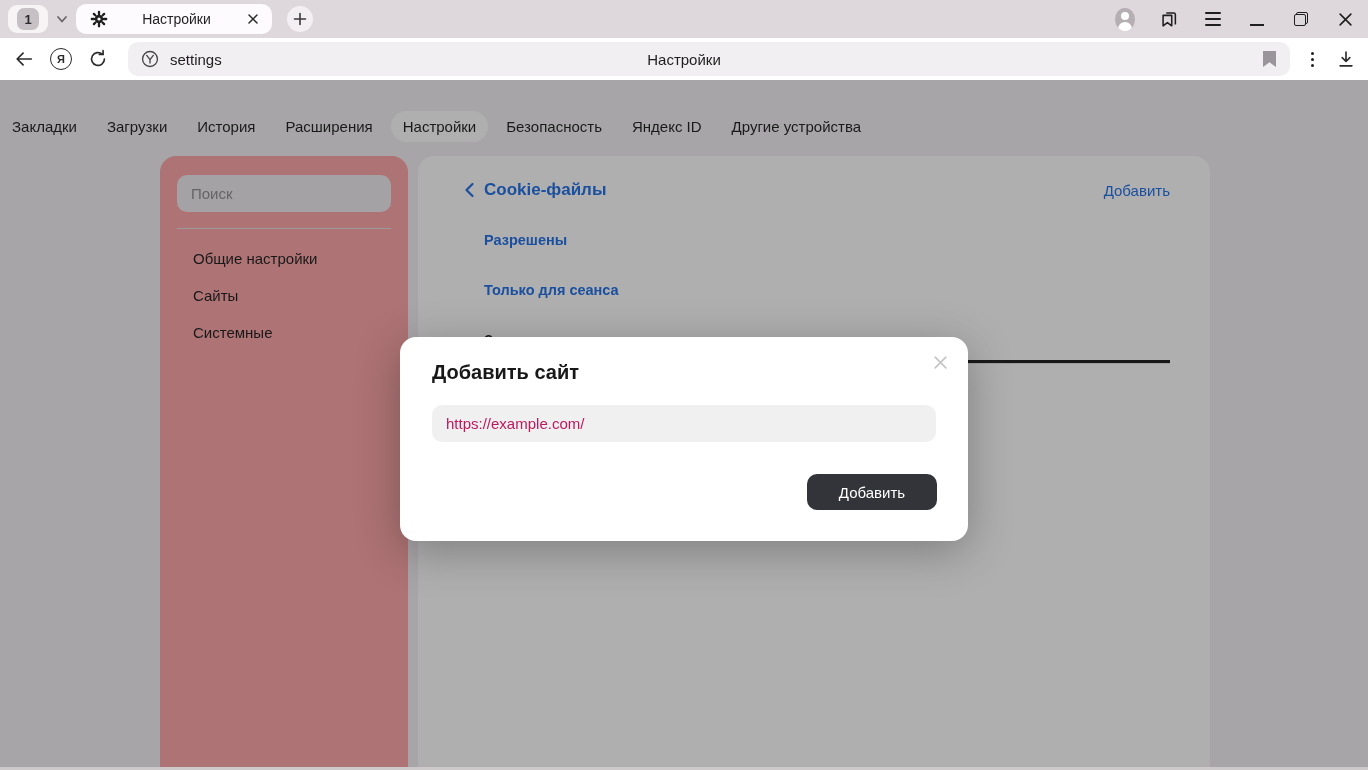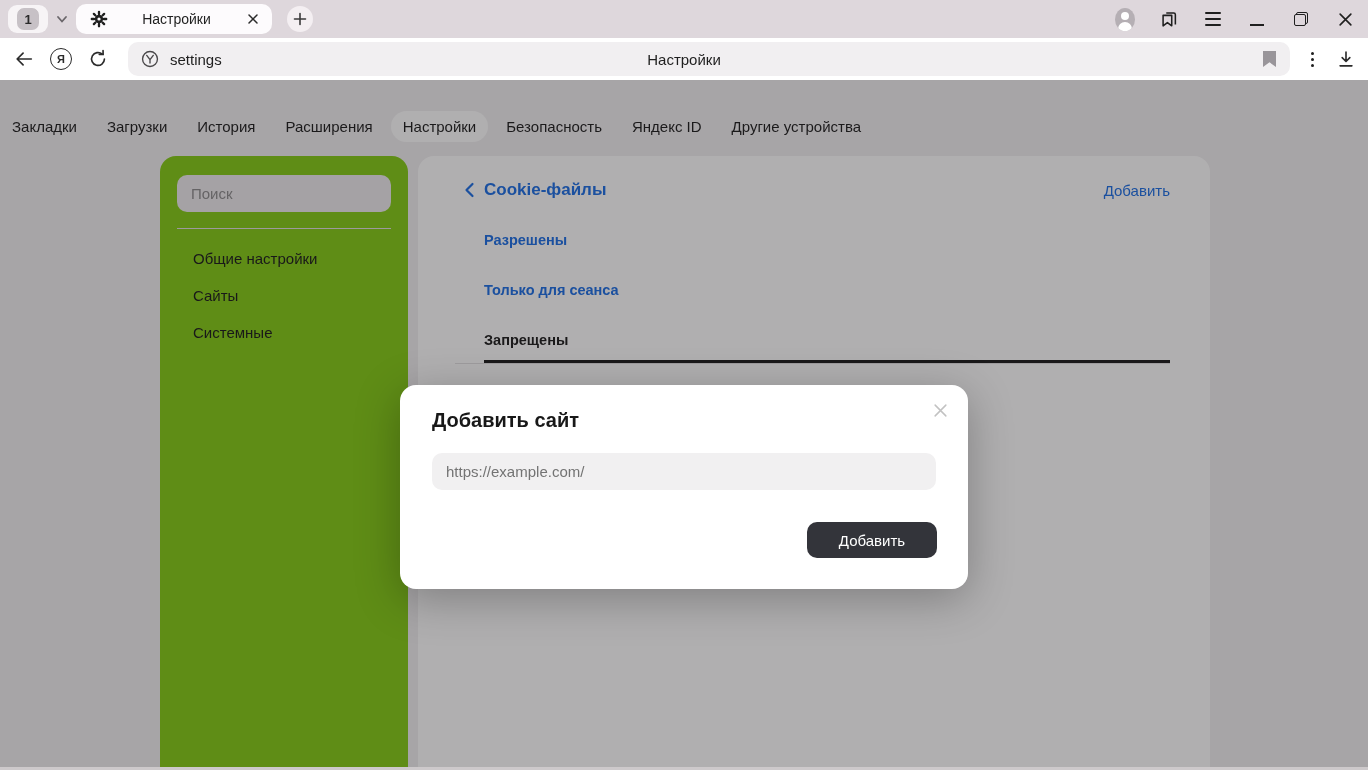--- a/index.html
+++ b/index.html
@@ -38,45 +38,45 @@
   .toolbar-right { position:absolute; right:12px; top:0; height:42px; display:flex; align-items:center; gap:22px; }
   .kebab { display:flex; flex-direction:column; gap:3px; align-items:center; }
   .kebab i { width:3px; height:3px; border-radius:50%; background:#1f1f1f; }
 
   
   .page { position:relative; height:690px; background:#f2f0f2; overflow:hidden; }
   .nav-row { position:absolute; top:31px; left:0; width:100%; display:flex; justify-content:flex-start; gap:6px; z-index:1; }
   .nav-item { font-size:15px; color:#1e1e1e; padding:7px 12px; border-radius:16px; cursor:pointer; white-space:nowrap; }
   .nav-item.active { background:#ffffff; }
 
-  .sidebar { position:absolute; left:160px; top:76px; bottom:0; width:248px; background:#84cc16; border-radius:16px 16px 0 0; z-index:1; }
+  .sidebar { position:absolute; left:160px; top:76px; bottom:0; width:248px; background:#fca5a5; border-radius:16px 16px 0 0; z-index:1; }
   .search-input { display:block; width:214px; height:37px; margin:19px 16px 0 17px; background:#eeecee; border:none; border-radius:10px; font-size:15px; color:#1f1f1f; padding:0 14px; font-family:"Liberation Sans",sans-serif; }
   .search-input::placeholder { color:#8e8c8e; }
   .sidebar-divider { height:1px; background:#e2e0e2; margin:16px 17px 0 17px; }
   .sidebar-list { margin-top:11px; }
   .sidebar-item { height:37px; display:flex; align-items:center; padding-left:33px; font-size:15px; color:#1b1b1b; cursor:pointer; }
 
   .content { position:absolute; left:418px; top:76px; bottom:0; width:792px; background:#ffffff; border-radius:16px 16px 0 0; z-index:1; }
   .content-header { display:flex; align-items:center; margin:24px 40px 0 42px; }
   .back-chevron { width:18px; height:20px; display:flex; align-items:center; justify-content:center; margin-right:6px; }
   .content-title { font-size:17px; font-weight:700; color:#1d6fe5; }
   .add-link { margin-left:auto; font-size:15px; color:#1d6fe5; cursor:pointer; text-decoration:none; }
   .tabs-wrap { margin:32px 40px 0 37px; border-bottom:1px solid #e4e2e4; }
   .cookie-tabs { display:flex; gap:19px; padding-left:29px;flex-direction:column; }
   .cookie-tab { font-size:14.5px; font-weight:700; color:#1d6fe5; padding-bottom:15px; cursor:pointer; }
   .cookie-tab.active { color:#1c1c1c; box-shadow:inset 0 -3px 0 #1c1c1c; }
 
   .dim-overlay { position:absolute; inset:0; background:rgba(22,20,22,0.34); z-index:4; }
   .bottom-edge { position:absolute; left:0; right:0; bottom:0; height:3px; background:#cdc9cb; z-index:5; }
 
   
-  .modal { position:absolute; left:400px; top:257px; width:568px; height:204px; background:#ffffff; border-radius:16px; box-shadow:0 10px 45px rgba(0,0,0,0.28); z-index:10;margin-top:48px; }
+  .modal { position:absolute; left:400px; top:257px; width:568px; height:204px; background:#ffffff; border-radius:16px; box-shadow:0 10px 45px rgba(0,0,0,0.28); z-index:10; }
   .modal-close { position:absolute; top:16px; right:19px; width:18px; height:18px; }
   .modal-title { position:absolute; left:32px; top:24px; font-size:20px; font-weight:700; color:#181818; }
-  .modal-input { position:absolute; left:32px; top:68px; width:504px; height:37px; background:#f1f0f1; border:none; border-radius:10px; font-size:15px; color:#737373; padding:0 14px; font-family:"Liberation Sans",sans-serif; }
+  .modal-input { position:absolute; left:32px; top:68px; width:504px; height:37px; background:#f1f0f1; border:none; border-radius:10px; font-size:15px; color:#be185d; padding:0 14px; font-family:"Liberation Sans",sans-serif; }
   .modal-buttons { position:absolute; right:31px; top:137px; display:flex; gap:8px; }
   .btn { height:36px; border:none; border-radius:10px; font-size:15px; font-family:"Liberation Sans",sans-serif; cursor:pointer; }
   .btn-primary { width:130px; background:#33343a; color:#ffffff; }
   .btn-secondary { width:128px; background:#f0eff0; color:#1c1c1c; }
 </style>
 </head>
 <body>
 
 <div class="tabstrip">
   <div class="tabgroup-pill">

